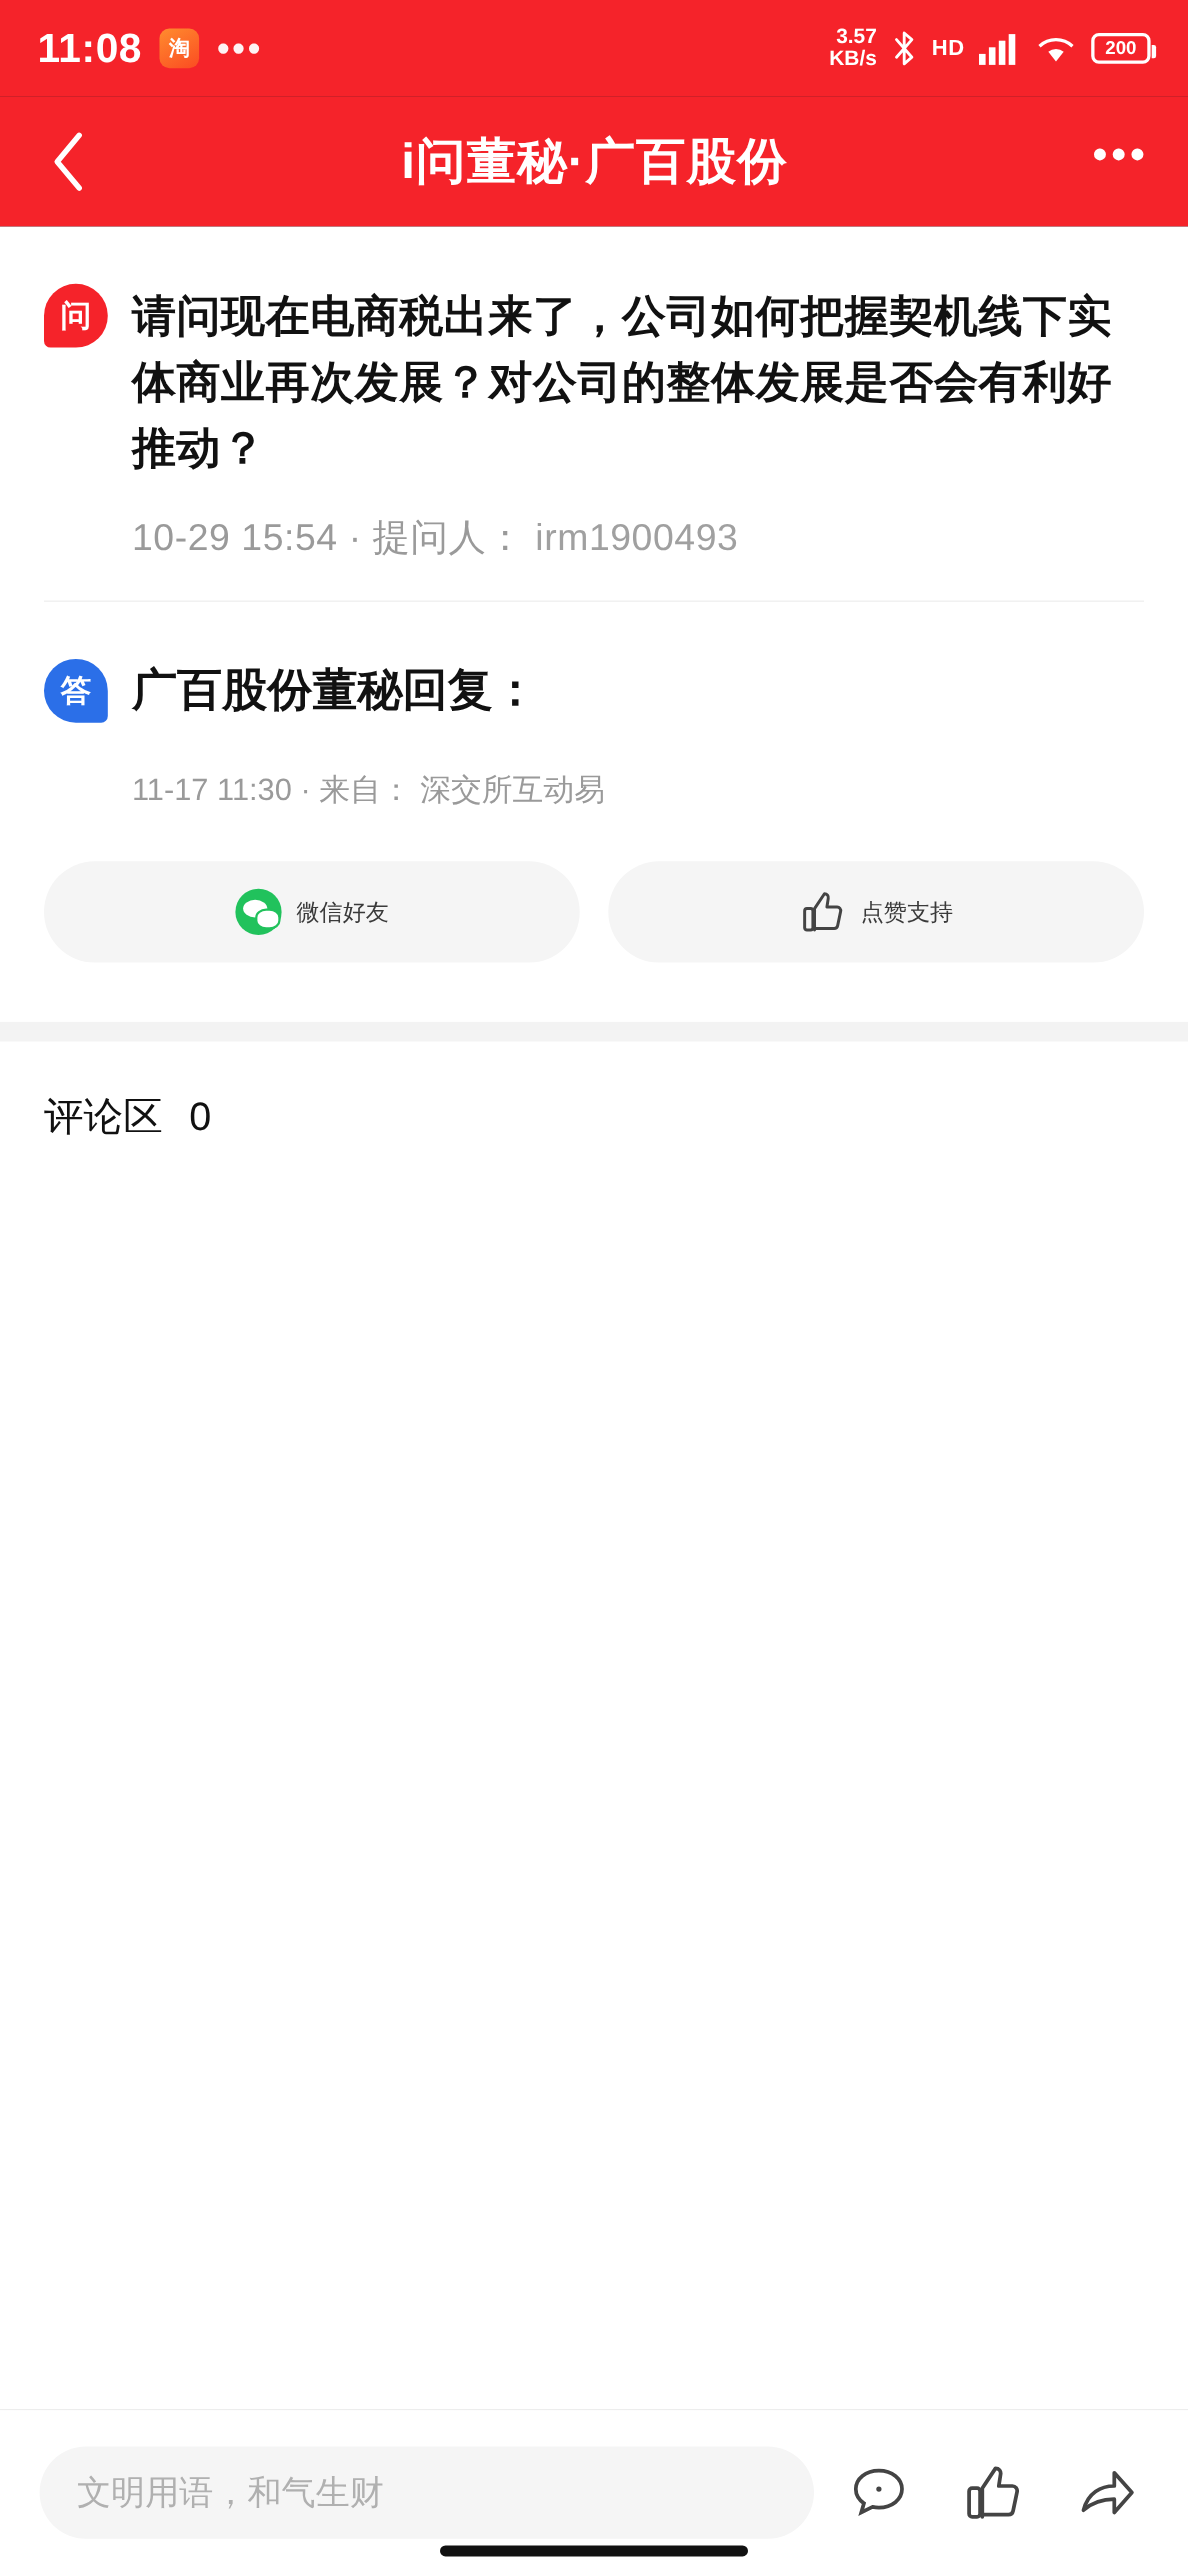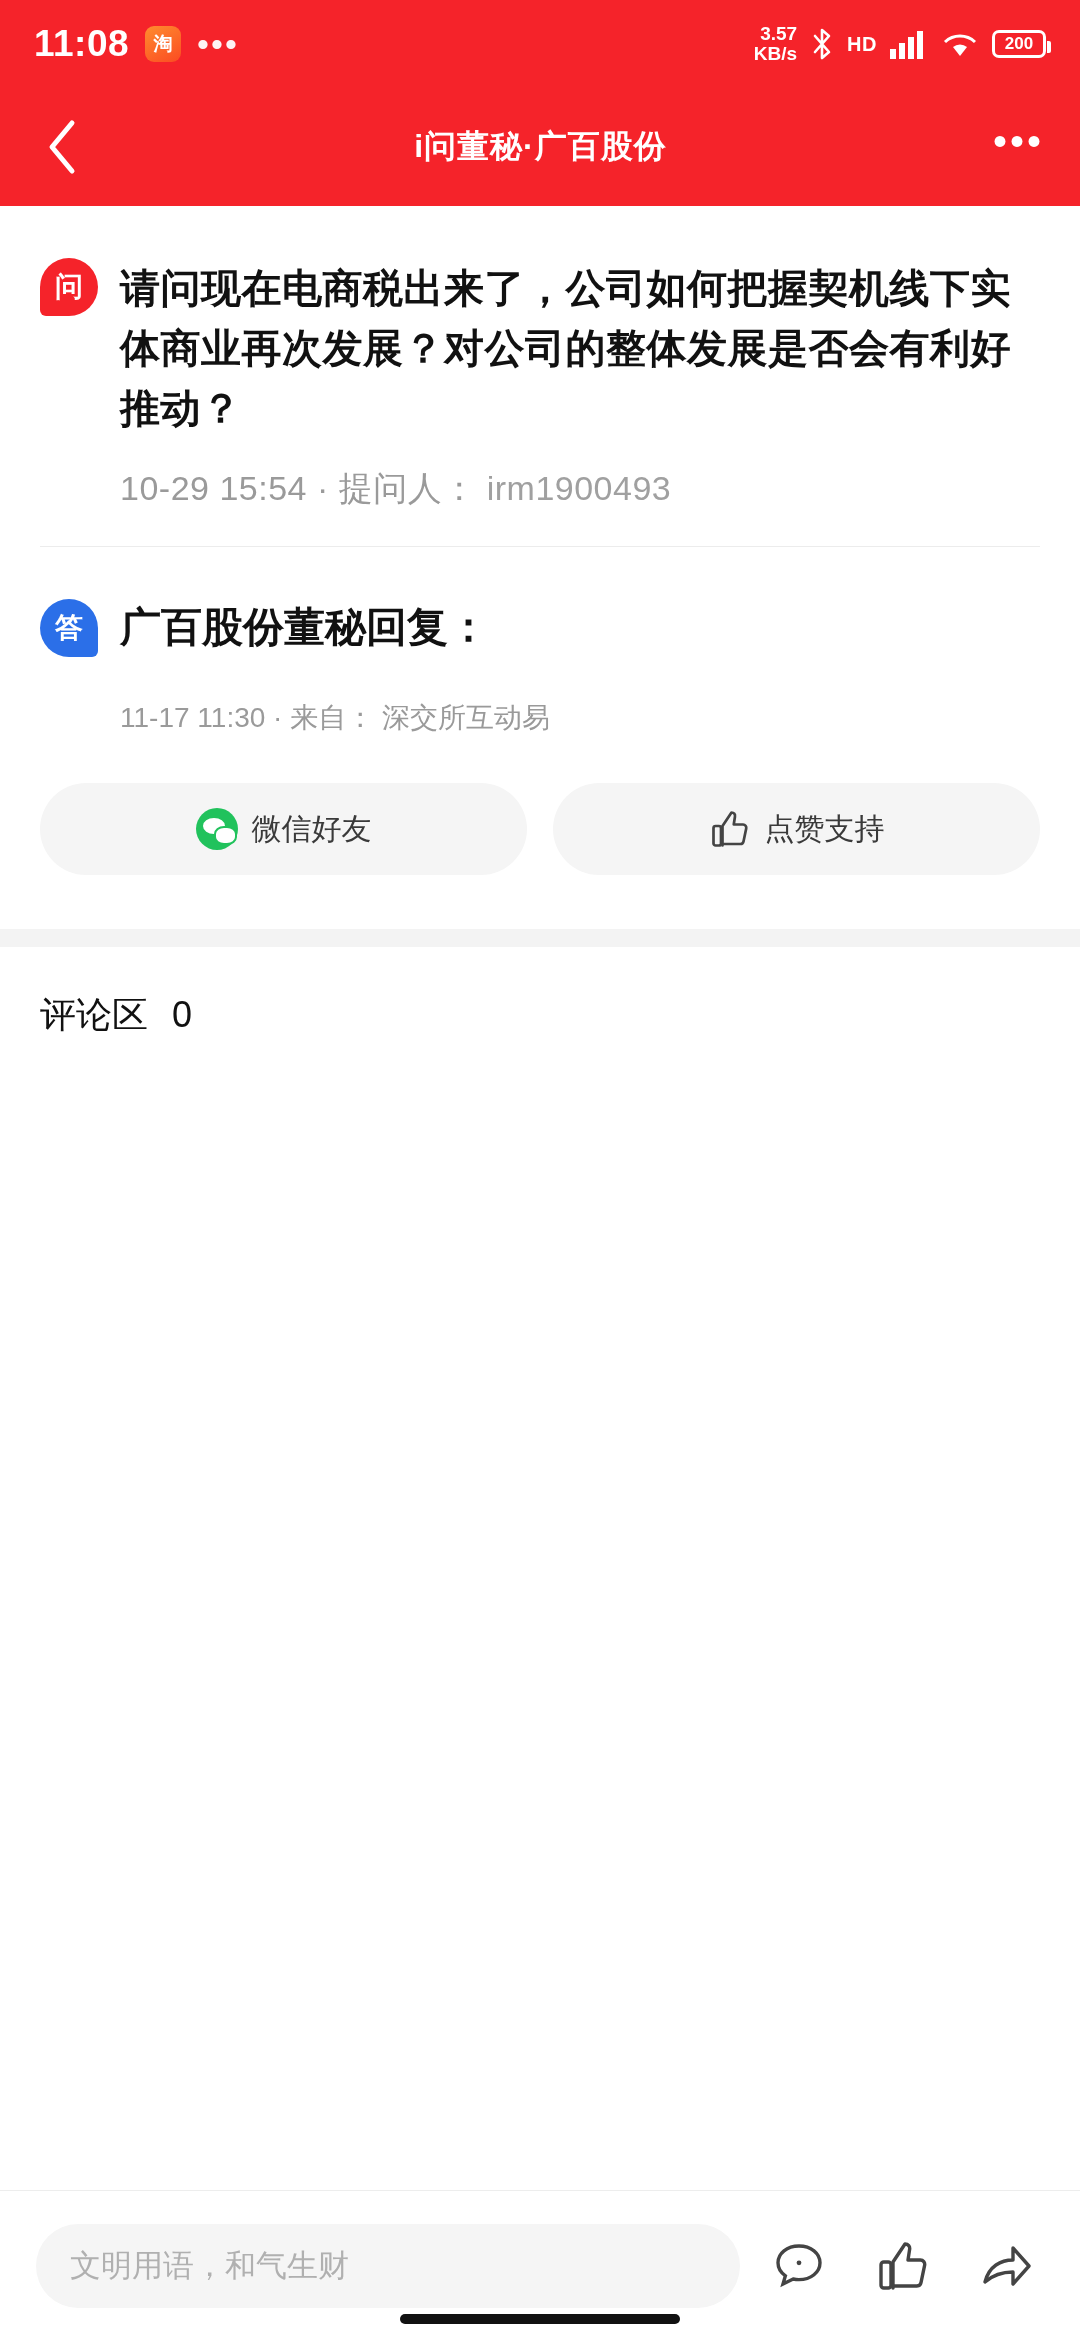--- a/index.html
+++ b/index.html
@@ -40,21 +40,21 @@
     background:#fff; border-radius:0 2px 2px 0;
   }
 
   
   .titlebar {
     height:118px; background:#f5232a; color:#fff;
     display:flex; align-items:center; justify-content:space-between;
     padding:0 36px; flex:0 0 auto;
   }
   .back-ic { width:52px; height:52px; display:flex; align-items:center; justify-content:center; }
-  .title-txt { font-size:32px; font-weight:700; letter-spacing:1px; }
+  .title-txt { font-size:45px; font-weight:700; letter-spacing:1px; }
   .more-ic { font-size:40px; letter-spacing:3px; line-height:1; padding-bottom:12px; }
 
   
   .content { flex:1 1 auto; background:#ffffff; overflow:hidden; position:relative; }
 
   .qa-block { padding:0 40px; }
 
   .q-row { display:flex; padding-top:52px; }
   .badge {
     width:58px; height:58px; border-radius:50%;
@@ -83,21 +83,21 @@
   }
   .a-meta { font-size:28px; color:#9a9a9a; padding-left:80px; margin-top:42px; }
 
   
   .share-row {
     display:flex; gap:26px; padding:46px 40px 54px 40px;
   }
   .share-btn {
     flex:1 1 0; height:92px; border-radius:46px; background:#f5f5f5;
     display:flex; align-items:center; justify-content:center; gap:14px;
-    font-size:30px; color:#3a3a3a;
+    font-size:21px; color:#3a3a3a;
   }
   .wechat-ic {
     width:42px; height:42px; border-radius:50%; background:#21c25c;
     position:relative;
   }
   .wechat-ic::before {
     content:""; position:absolute; left:7px; top:10px; width:22px; height:16px;
     background:#fff; border-radius:11px/8px;
   }
   .wechat-ic::after {

